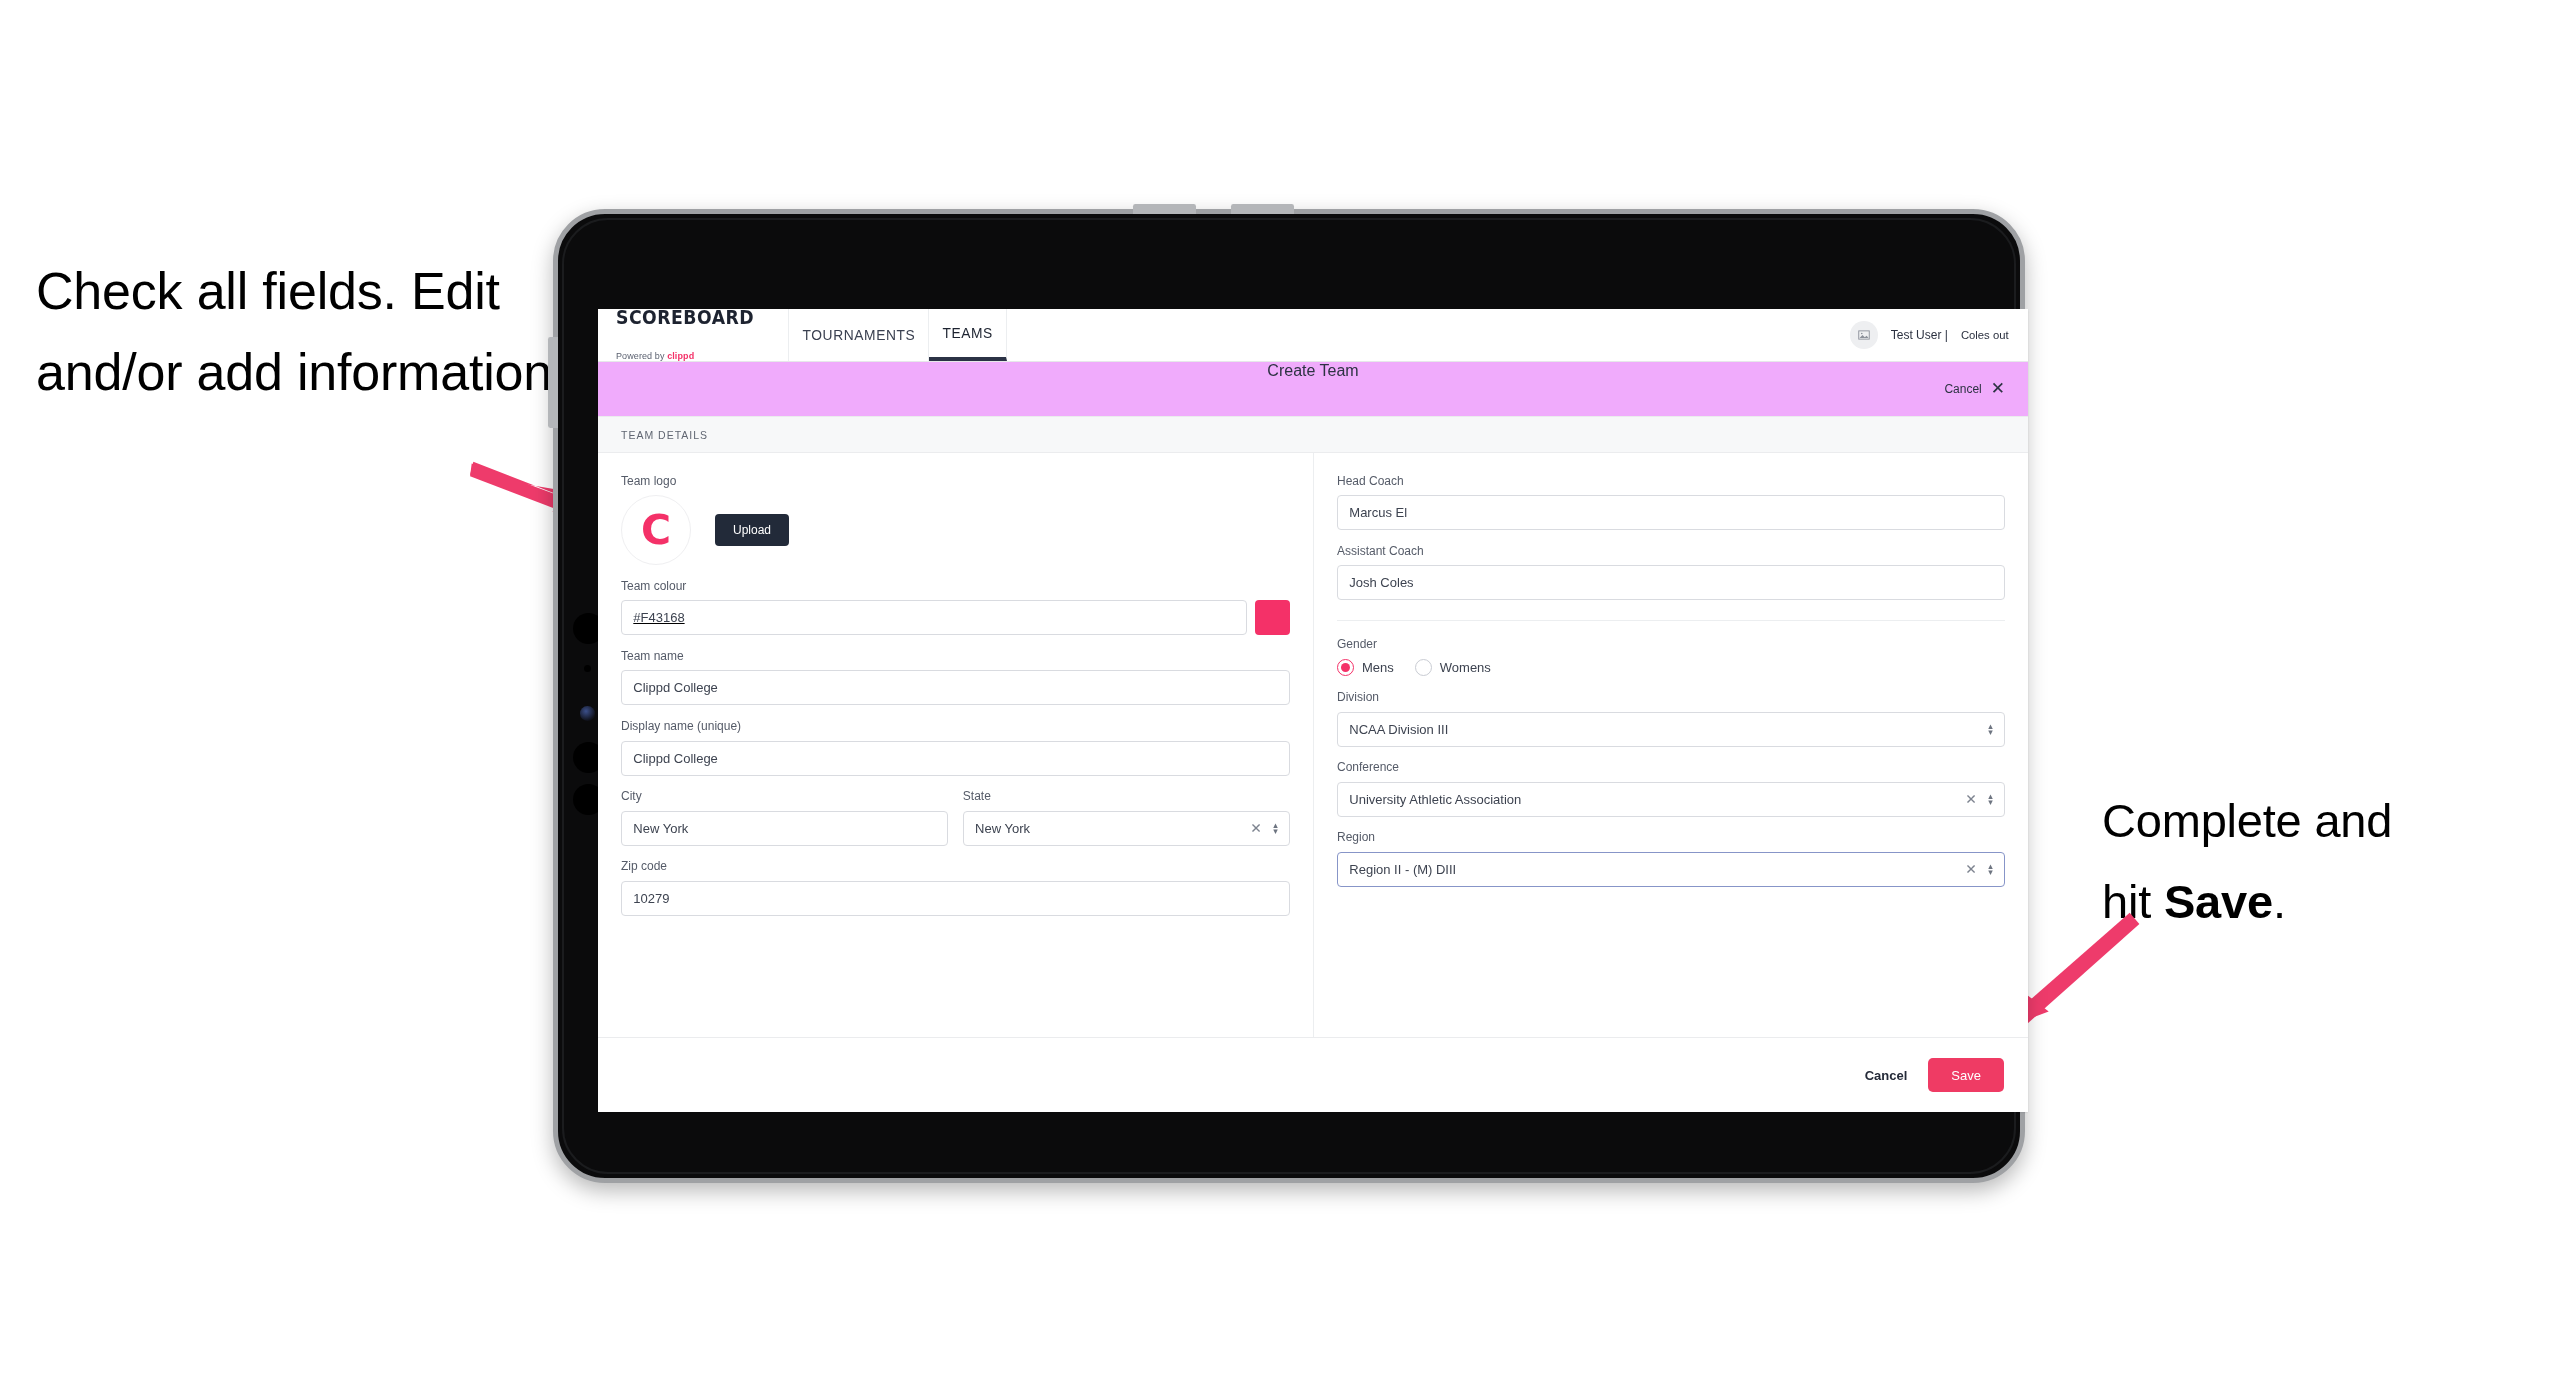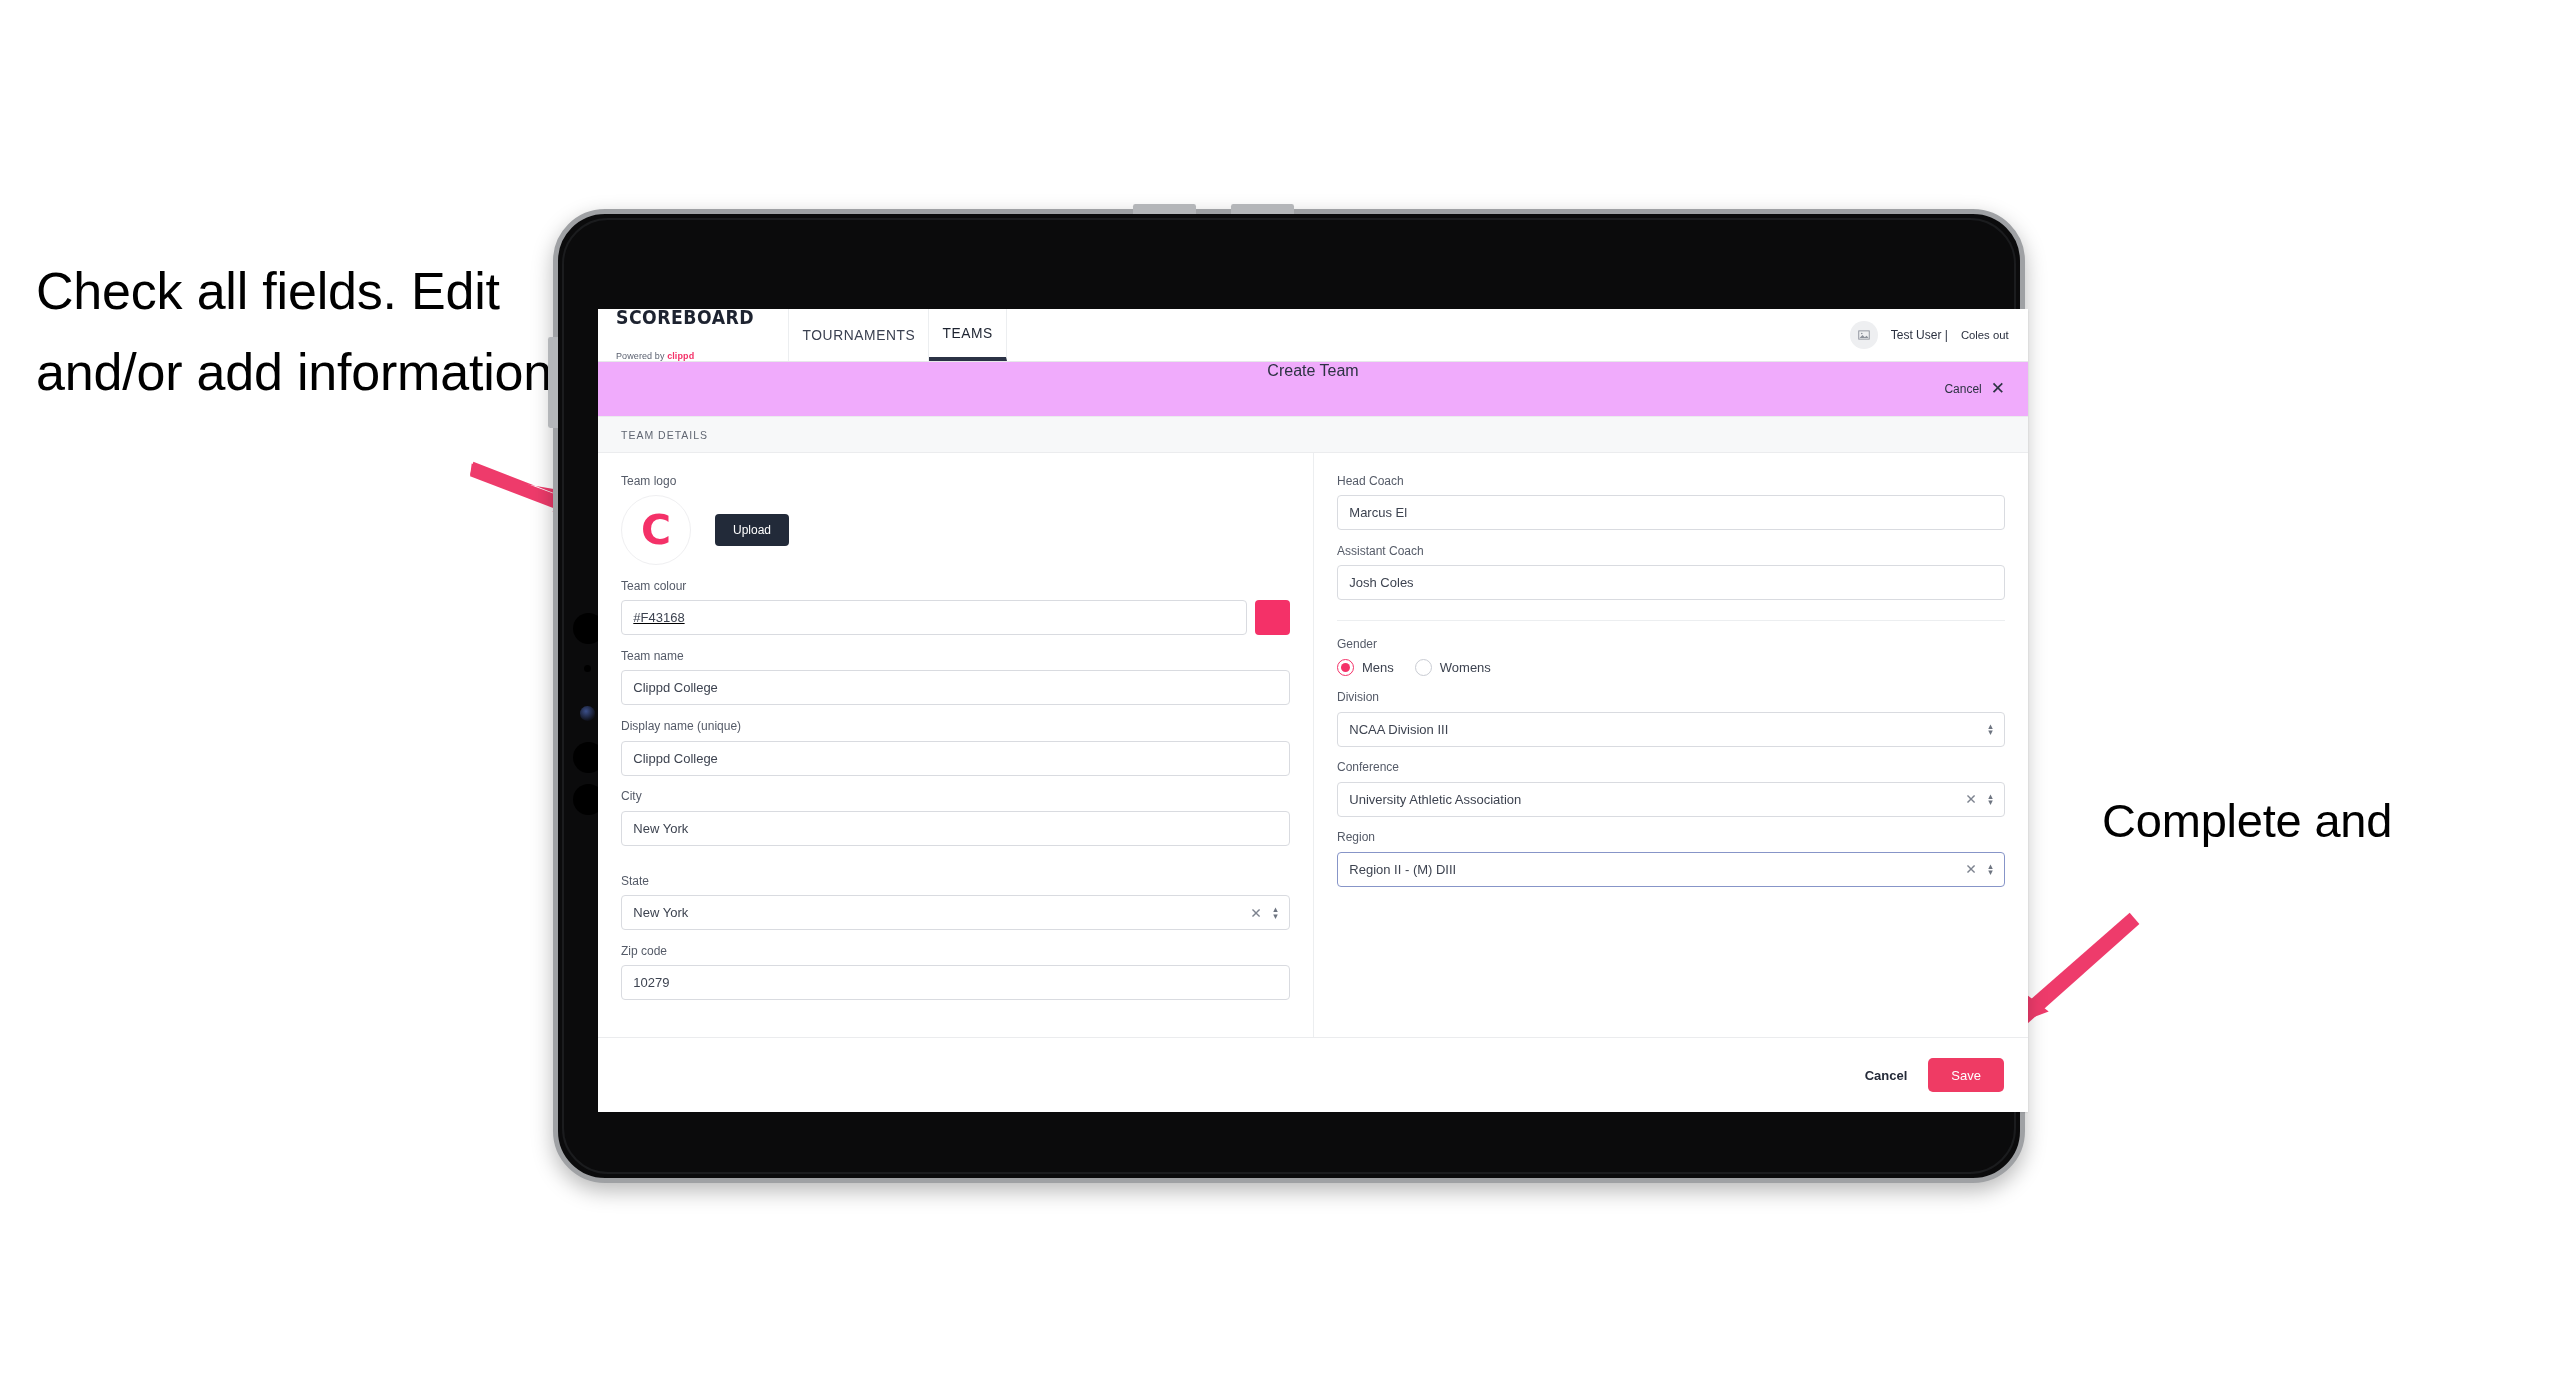--- a/index.html
+++ b/index.html
@@ -287,21 +287,21 @@
   
   .colour-row { display: flex; align-items: stretch; gap: 8px; text-decoration: underline; }
   .colour-row .input { flex: 1; }
   .colour-swatch {
     width: 35px; height: 35px;
     border-radius: 4px;
     cursor: pointer;
   }
 
   
-  .row2 { display: flex; gap: 14.6px; flex-direction: column; }
+  .row2 { display: flex; gap: 14.6px; }
   .row2 > .field { flex: 1; margin-bottom: 13.8px; }
 
   
   .divider-h { height: 1.6px; background: #eceef0; margin: 19.4px 0 16px 0; }
   .radio-row { display: flex; align-items: center; gap: 21px; margin-top: 3.2px; }
   .radio-opt { display: flex; align-items: center; gap: 8px; cursor: pointer; }
   .radio {
     width: 17px; height: 17px;
     border-radius: 50%;
     border: 1.6px solid #c9ccd3;
@@ -350,20 +350,21 @@
   <div class="annotation annotation-left">Check all fields. Edit and/or add information.</div>
 
   <svg id="arrow-left-svg" class="arrow-svg" width="162" height="89" viewBox="0 0 200 110">
     <path d="M4 22 L128 70 L112 32 L196 78 L104 86 L118 58 L0 38 Z" fill="#EE3B6B"></path>
     <polygon points="120,28 196,74 102,84" fill="#EE3B6B"></polygon>
     <path d="M2 24 L132 72 L126 88 L0 40 Z" fill="#EE3B6B"></path>
   </svg>
 
   <div class="annotation annotation-right">
     <div>Complete and</div>
+    <div><span>hit </span><b>Save</b><span>.</span></div>
   </div>
 
   <svg id="arrow-right-svg" class="arrow-svg" width="170" height="138" viewBox="0 0 210 170">
     <path d="M196 8 L208 22 L62 152 L50 136 Z" fill="#EE3B6B"></path>
     <polygon points="0,166 36,84 96,130" fill="#EE3B6B"></polygon>
   </svg>
 
   <div class="tablet">
     <div class="tablet-inner-edge"></div>
     <div class="btn-top b1"></div>

